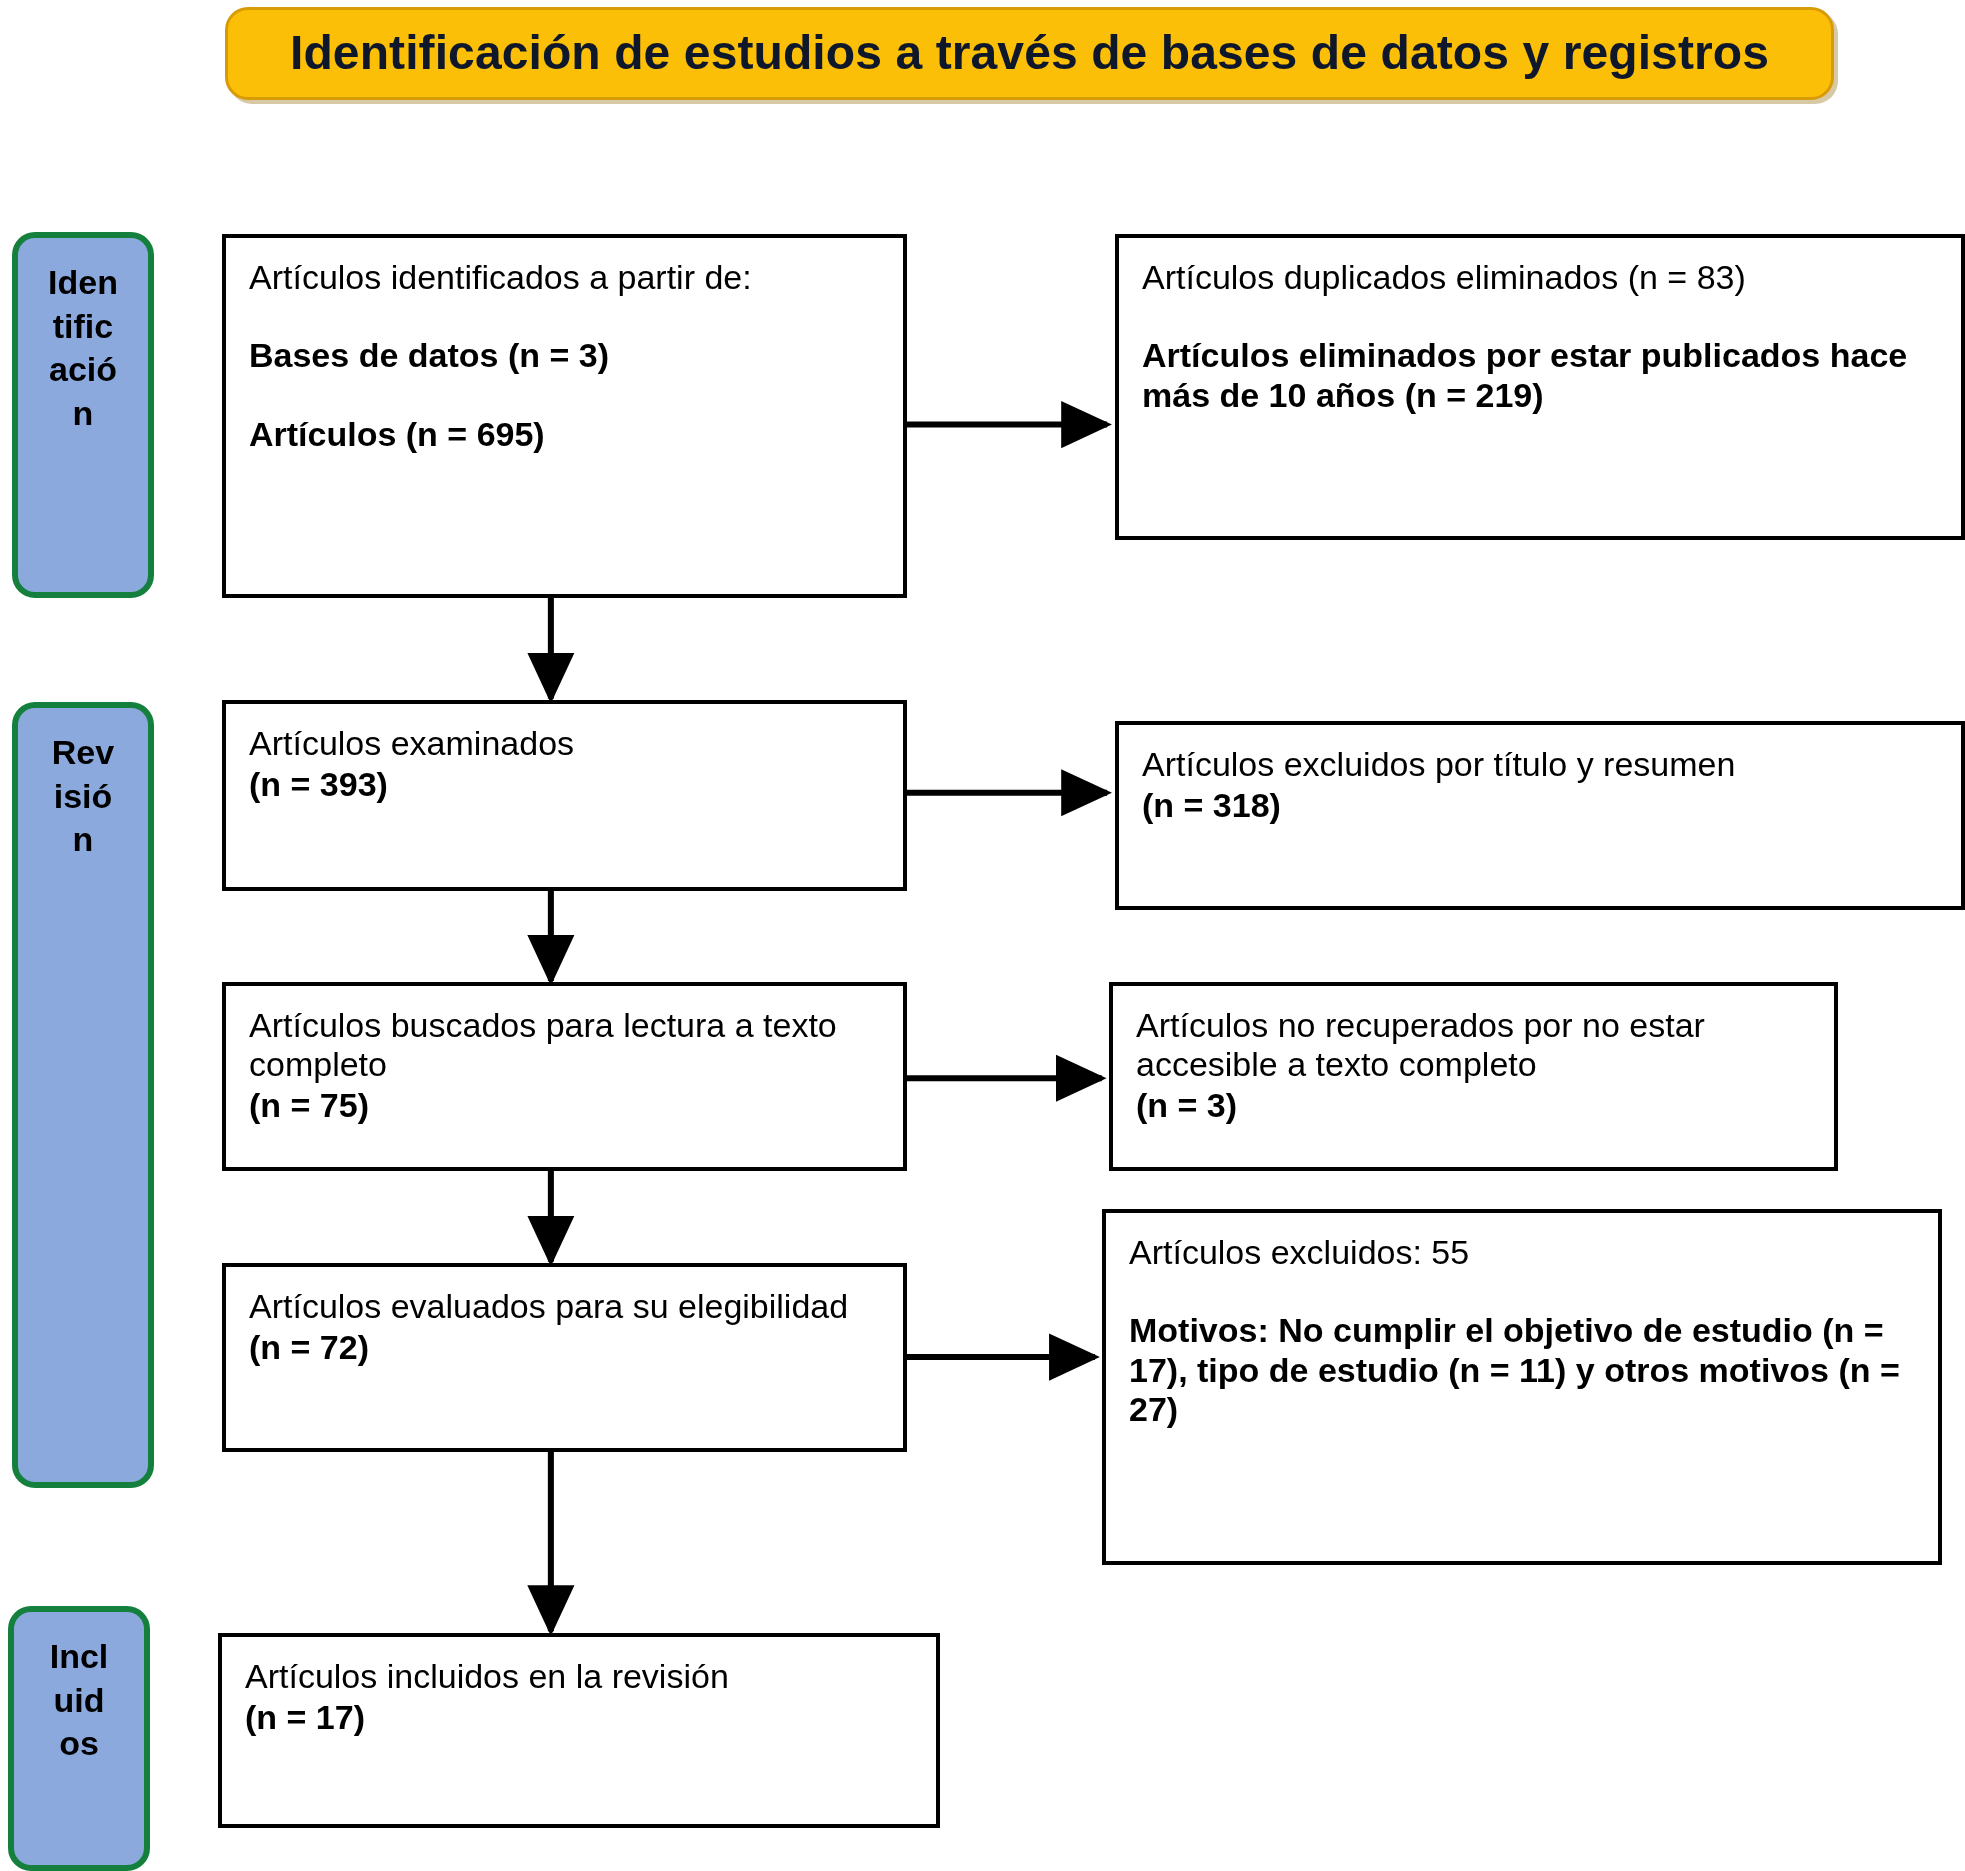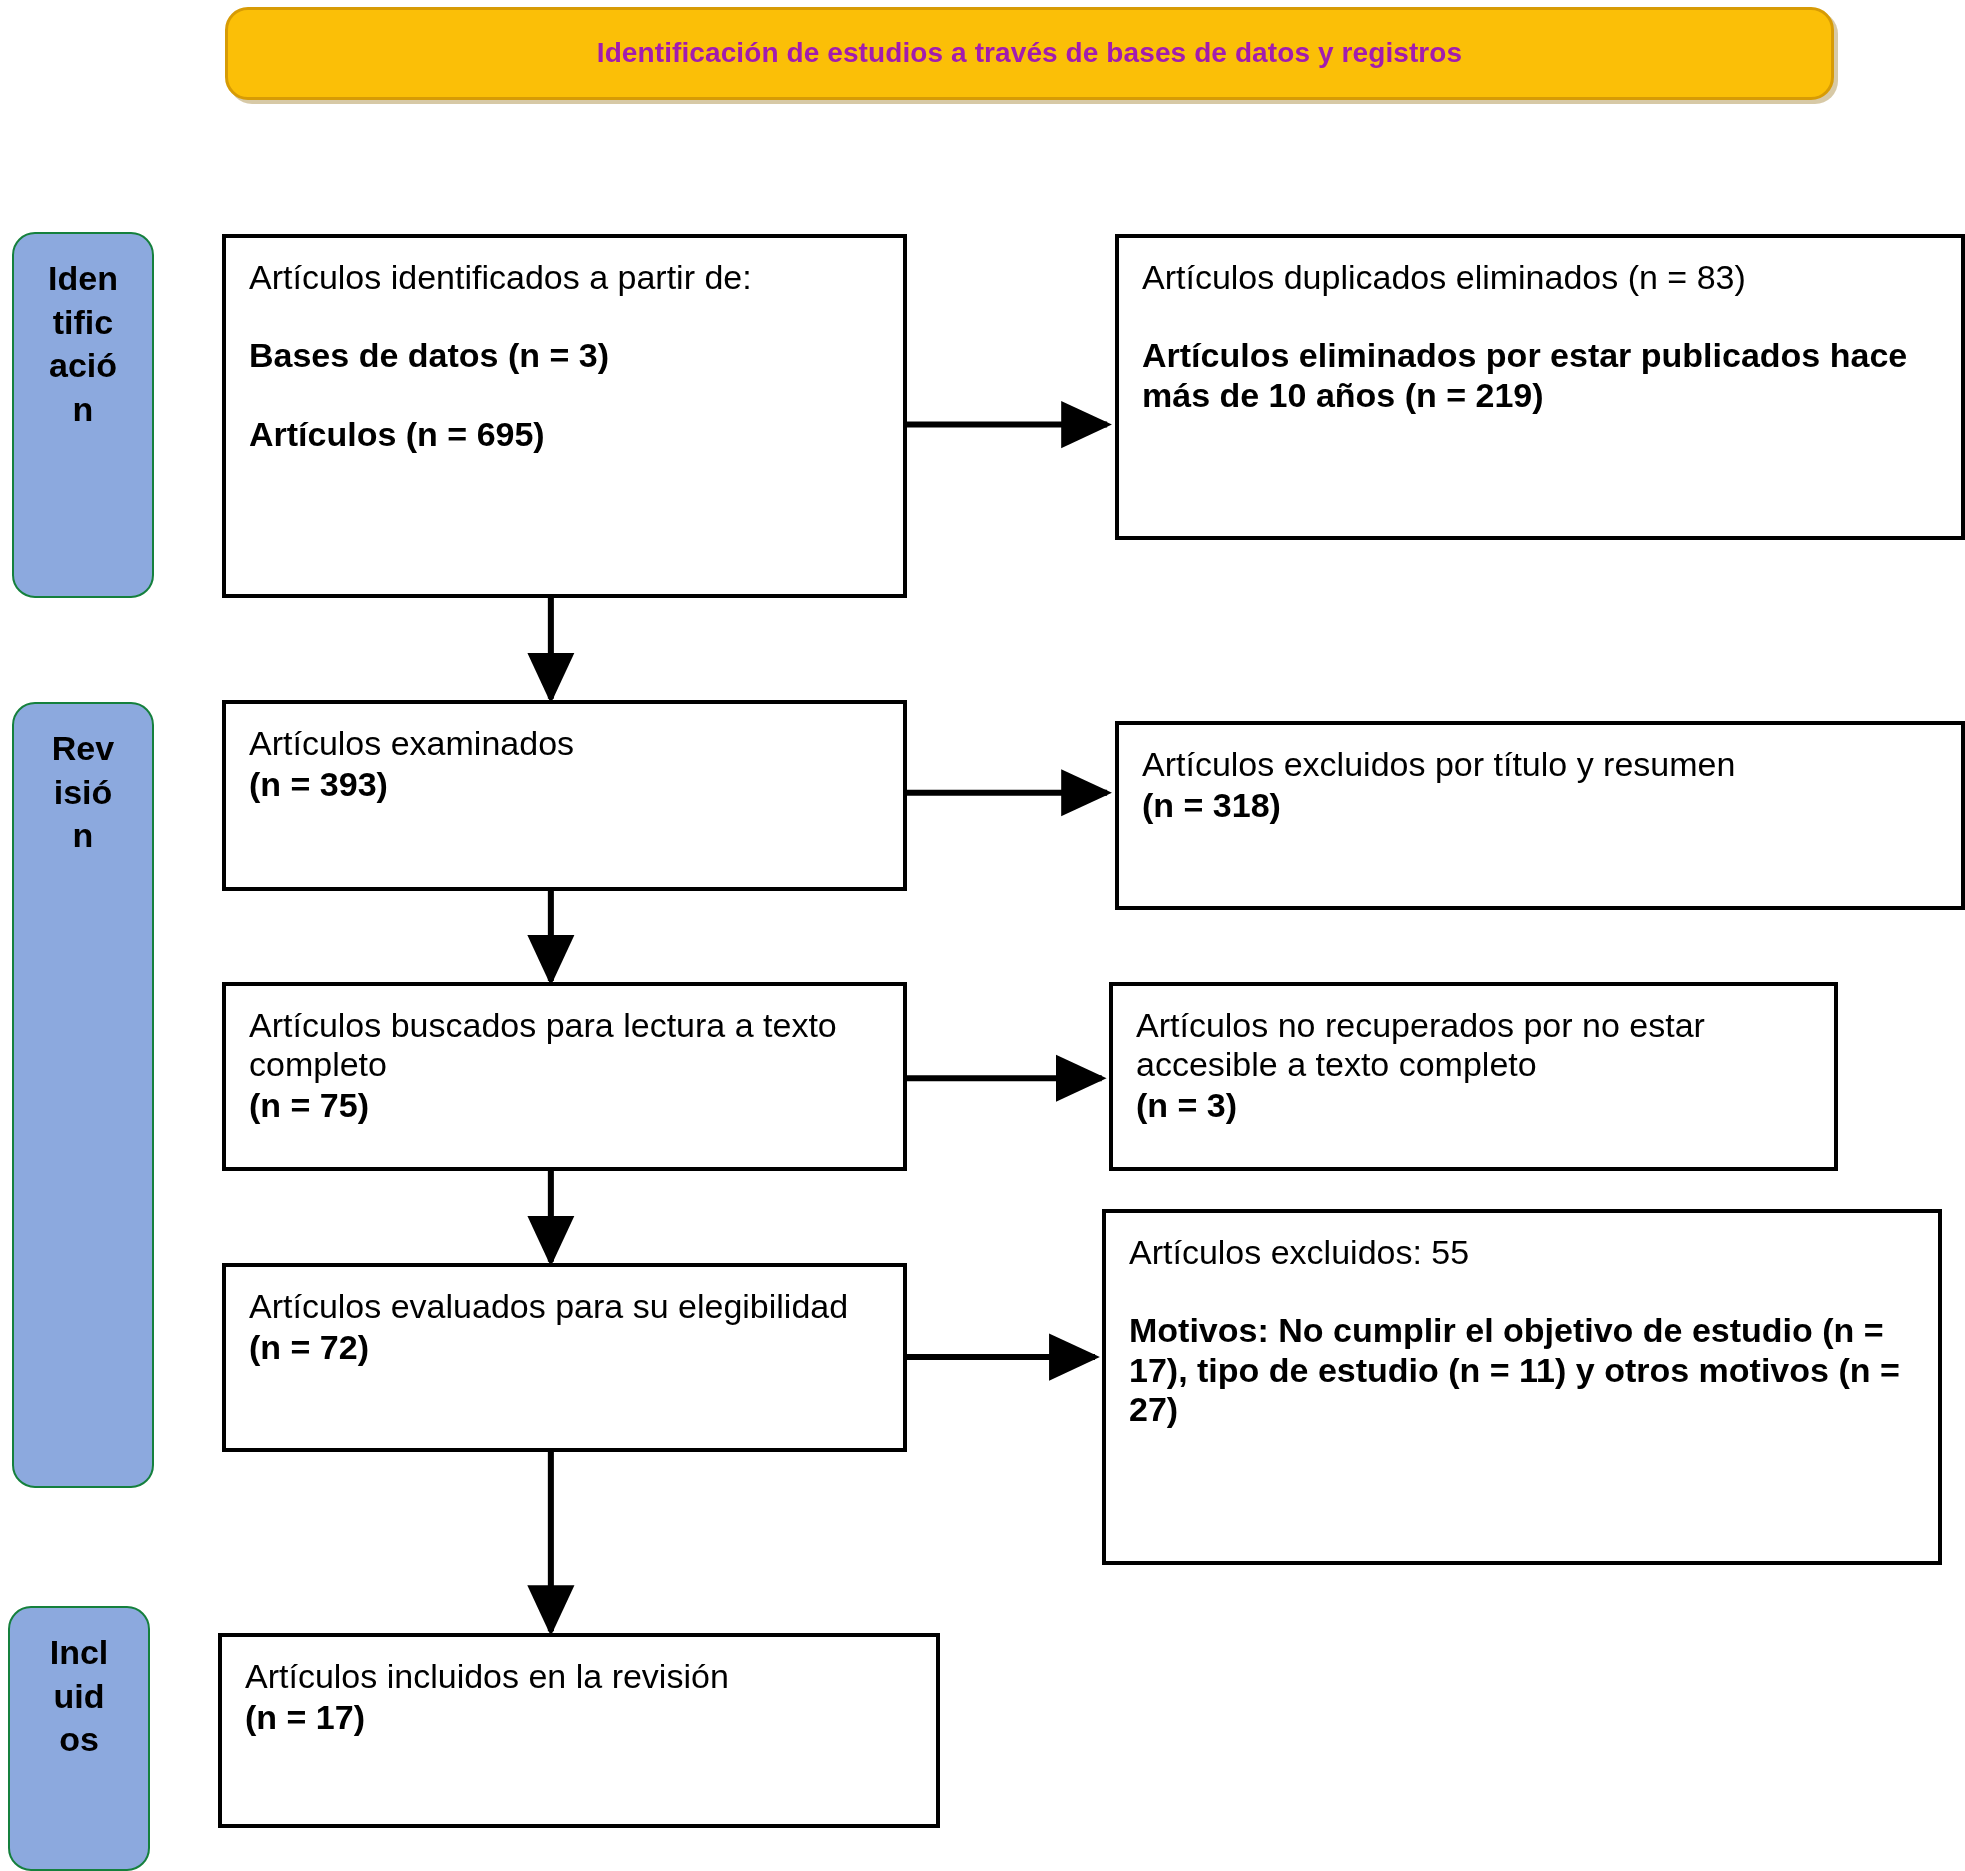--- a/index.html
+++ b/index.html
@@ -13,29 +13,29 @@
   .banner{
     position:absolute;
     display:flex;align-items:center;justify-content:center;
     background:#FBBF07;
     border:3.4px solid #D79B05;
     border-radius:23px;
     box-shadow:4px 4px 0 rgba(140,100,0,.35);
     box-sizing:border-box;
   }
   .banner-text{
-    font-size:28px;font-weight:bold;letter-spacing:0.1px;
-    color:#a21caf;text-align:center;line-height:1.1;white-space:nowrap;
+    font-size:48px;font-weight:bold;letter-spacing:0.1px;
+    color:#0f172a;text-align:center;line-height:1.1;white-space:nowrap;
   }
 
   
   .stage-tab{
     position:absolute;
     background:#8CA9DE;
-    border:2px solid #15803d;
+    border:6px solid #15803d;
     border-radius:23px;
     box-sizing:border-box;
     display:flex;flex-direction:column;align-items:center;
     padding-top:23px;
   }
   .stage-tab .tab-text{
     font-size:34px;font-weight:bold;line-height:1.28;
     text-align:center;color:#000;width:100%;
     word-break:break-all;
   }

